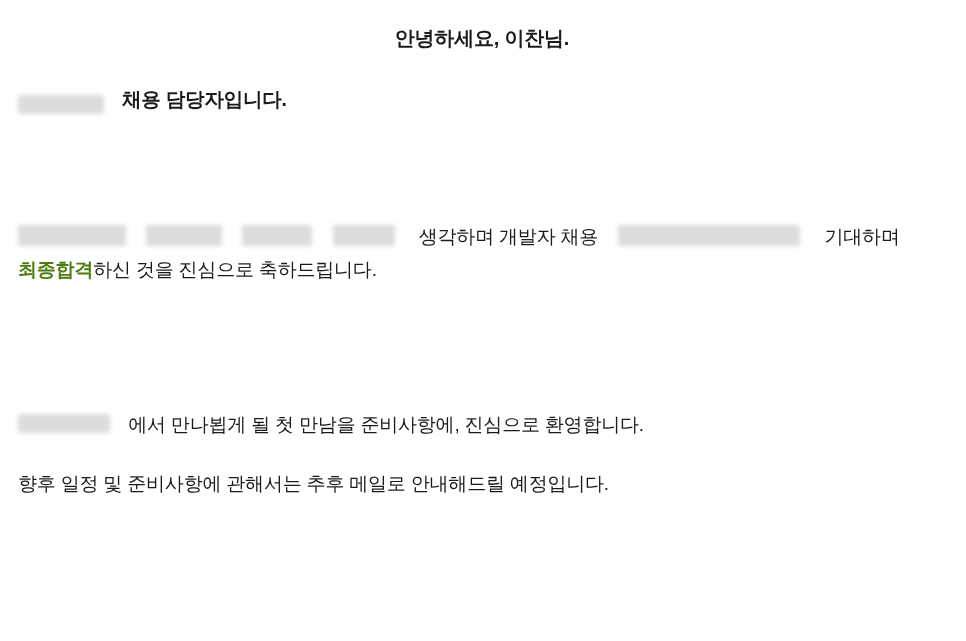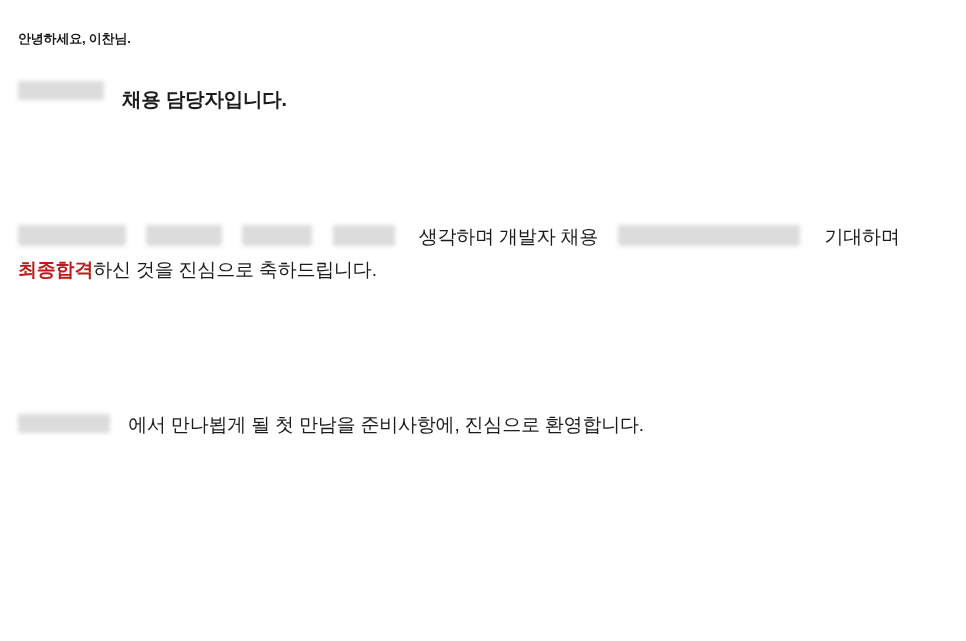--- a/index.html
+++ b/index.html
@@ -24,46 +24,47 @@
   }
   .para {
     font-size: 19px;
     line-height: 33px;
     letter-spacing: -0.2px;
     margin: 0;
     word-break: keep-all;
   }
   .greeting {
     font-weight: bold;
-    font-size: 13px;
+    font-size: 20px;
     margin-bottom: 28px;
+    text-align: center;
   }
   .recruiter-line {
     font-weight: bold;
     font-size: 19.5px;
     margin-bottom: 44px;
     display: flex;
-    align-items: flex-start;
+    align-items: flex-end;
   }
 
   
   .redact {
     display: inline-block;
     vertical-align: middle;
     background: #dcdcdc;
     border-radius: 2px;
     filter: blur(2.2px);
     height: 19px;
     position: relative;
     top: -2px;
   }
   .redact.tall { height: 21px; }
 
   .blue {
-    color: #b91c1c;
+    color: #4d7c0f;
     font-weight: bold;
     text-align: center;
   }
   .p-company-congrats {
     margin-bottom: 0;
   }
   .spacer-60 { height: 60px; }
   .spacer-48 { height: 48px; }
   .spacer-26 { height: 26px; }
 </style>
@@ -109,14 +110,15 @@
   <div class="spacer-48"></div>
 
   <p class="para">
     <span class="redact" style="width:92px;"></span>
     <span style="display:inline-block;width:8px;"></span>
     <span>에서 만나뵙게 될 첫 만남을 준비사항에, 진심으로 환영합니다.</span>
   </p>
 
   <div class="spacer-26"></div>
 
+  <p class="para">향후 일정 및 준비사항에 관해서는 추후 메일로 안내해드릴 예정입니다.</p>
 
 </div>
 
 </body></html>

